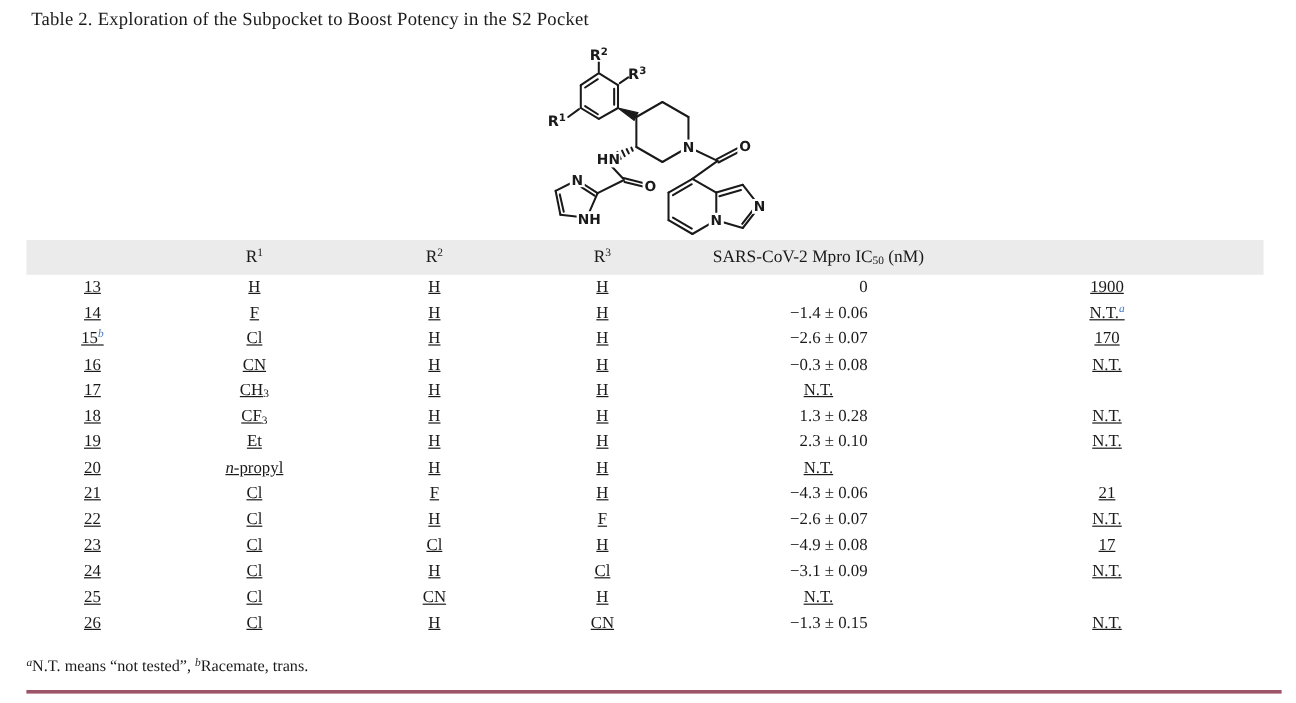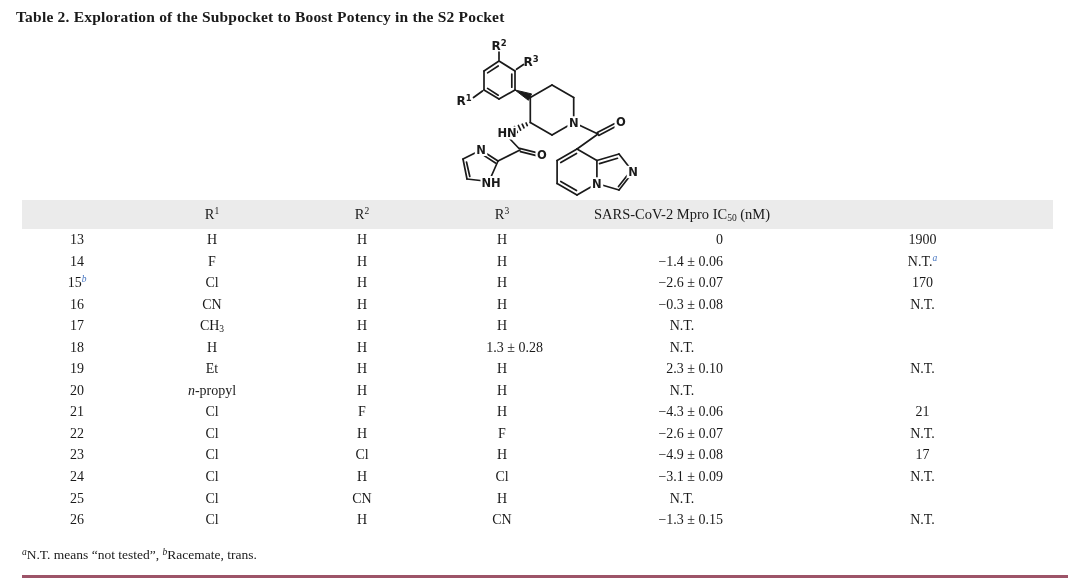--- a/index.html
+++ b/index.html
@@ -4,34 +4,34 @@
 <style>
   :root{
     --ink:#1a1a1a;
     --accent:#4373c0;
     --header-bg:#ebebeb;
     --divider:#9d5468;
   }
   html,body{margin:0;padding:0;background:#fff;}
   #page{position:relative;width:1080px;height:586px;background:#fff;overflow:hidden;
         font-family:"Liberation Serif",serif;color:var(--ink);}
-  #title{position:absolute;left:16px;top:8px;font-size:15.5px;font-weight:bold;letter-spacing:.2px;}
+  #title{position:absolute;left:26px;top:8px;font-size:15.5px;font-weight:normal;letter-spacing:.2px;}
   
   #molecule{position:absolute;left:444px;top:36px;}
   #molecule line, #molecule path{stroke:var(--ink);stroke-width:1.7;stroke-linecap:round;fill:none;}
   #molecule polygon{fill:var(--ink);stroke:var(--ink);stroke-width:1;}
   #molecule text{font-family:"DejaVu Sans",sans-serif;font-weight:bold;font-size:11.5px;fill:var(--ink);}
   #molecule .rlbl{font-size:12px;}
   #molecule .msup{font-size:8.5px;}
   
   #tablewrap{position:absolute;left:22px;top:200px;width:1031px;}
   .header-row{display:grid;grid-template-columns:110px 160px 140px 140px 220px 261px;
               height:29px;line-height:29px;background:var(--header-bg);font-size:14.5px;}
   .trow{display:grid;grid-template-columns:110px 160px 140px 140px 220px 261px;
-        height:21.55px;line-height:21.55px;font-size:14px;}
+        height:21.55px;line-height:21.55px;font-size:14px;text-decoration:underline;}
   .cell{text-align:center;white-space:nowrap;}
   .fep-box{display:inline-block;width:82px;text-align:right;}
   sup{font-size:9.5px;vertical-align:baseline;position:relative;top:-5px;line-height:0;}
   sub{font-size:9.5px;vertical-align:baseline;position:relative;top:2px;line-height:0;}
   sup i, .bluesup i{font-style:italic;}
   .bluesup{color:var(--accent);}
   #footnote{position:absolute;left:22px;top:547px;font-size:13.5px;}
   #footnote sup{top:-4px;}
   #divider{position:absolute;left:22px;top:575px;width:1046px;height:3px;background:var(--divider);}
 </style>
@@ -180,20 +180,21 @@
         </div>
         <div class="trow">
           <div class="cell">17</div>
           <div class="cell">CH<sub>3</sub></div>
           <div class="cell">H</div>
           <div class="cell">H</div>
           <div class="cell">N.T.</div>
         </div>
         <div class="trow">
           <div class="cell">18</div>
+          <div class="cell">CF<sub>3</sub></div>
           <div class="cell">H</div>
           <div class="cell">H</div>
           <div class="cell"><span class="fep-box">1.3 ± 0.28</span></div>
           <div class="cell">N.T.</div>
         </div>
         <div class="trow">
           <div class="cell">19</div>
           <div class="cell">Et</div>
           <div class="cell">H</div>
           <div class="cell">H</div>

